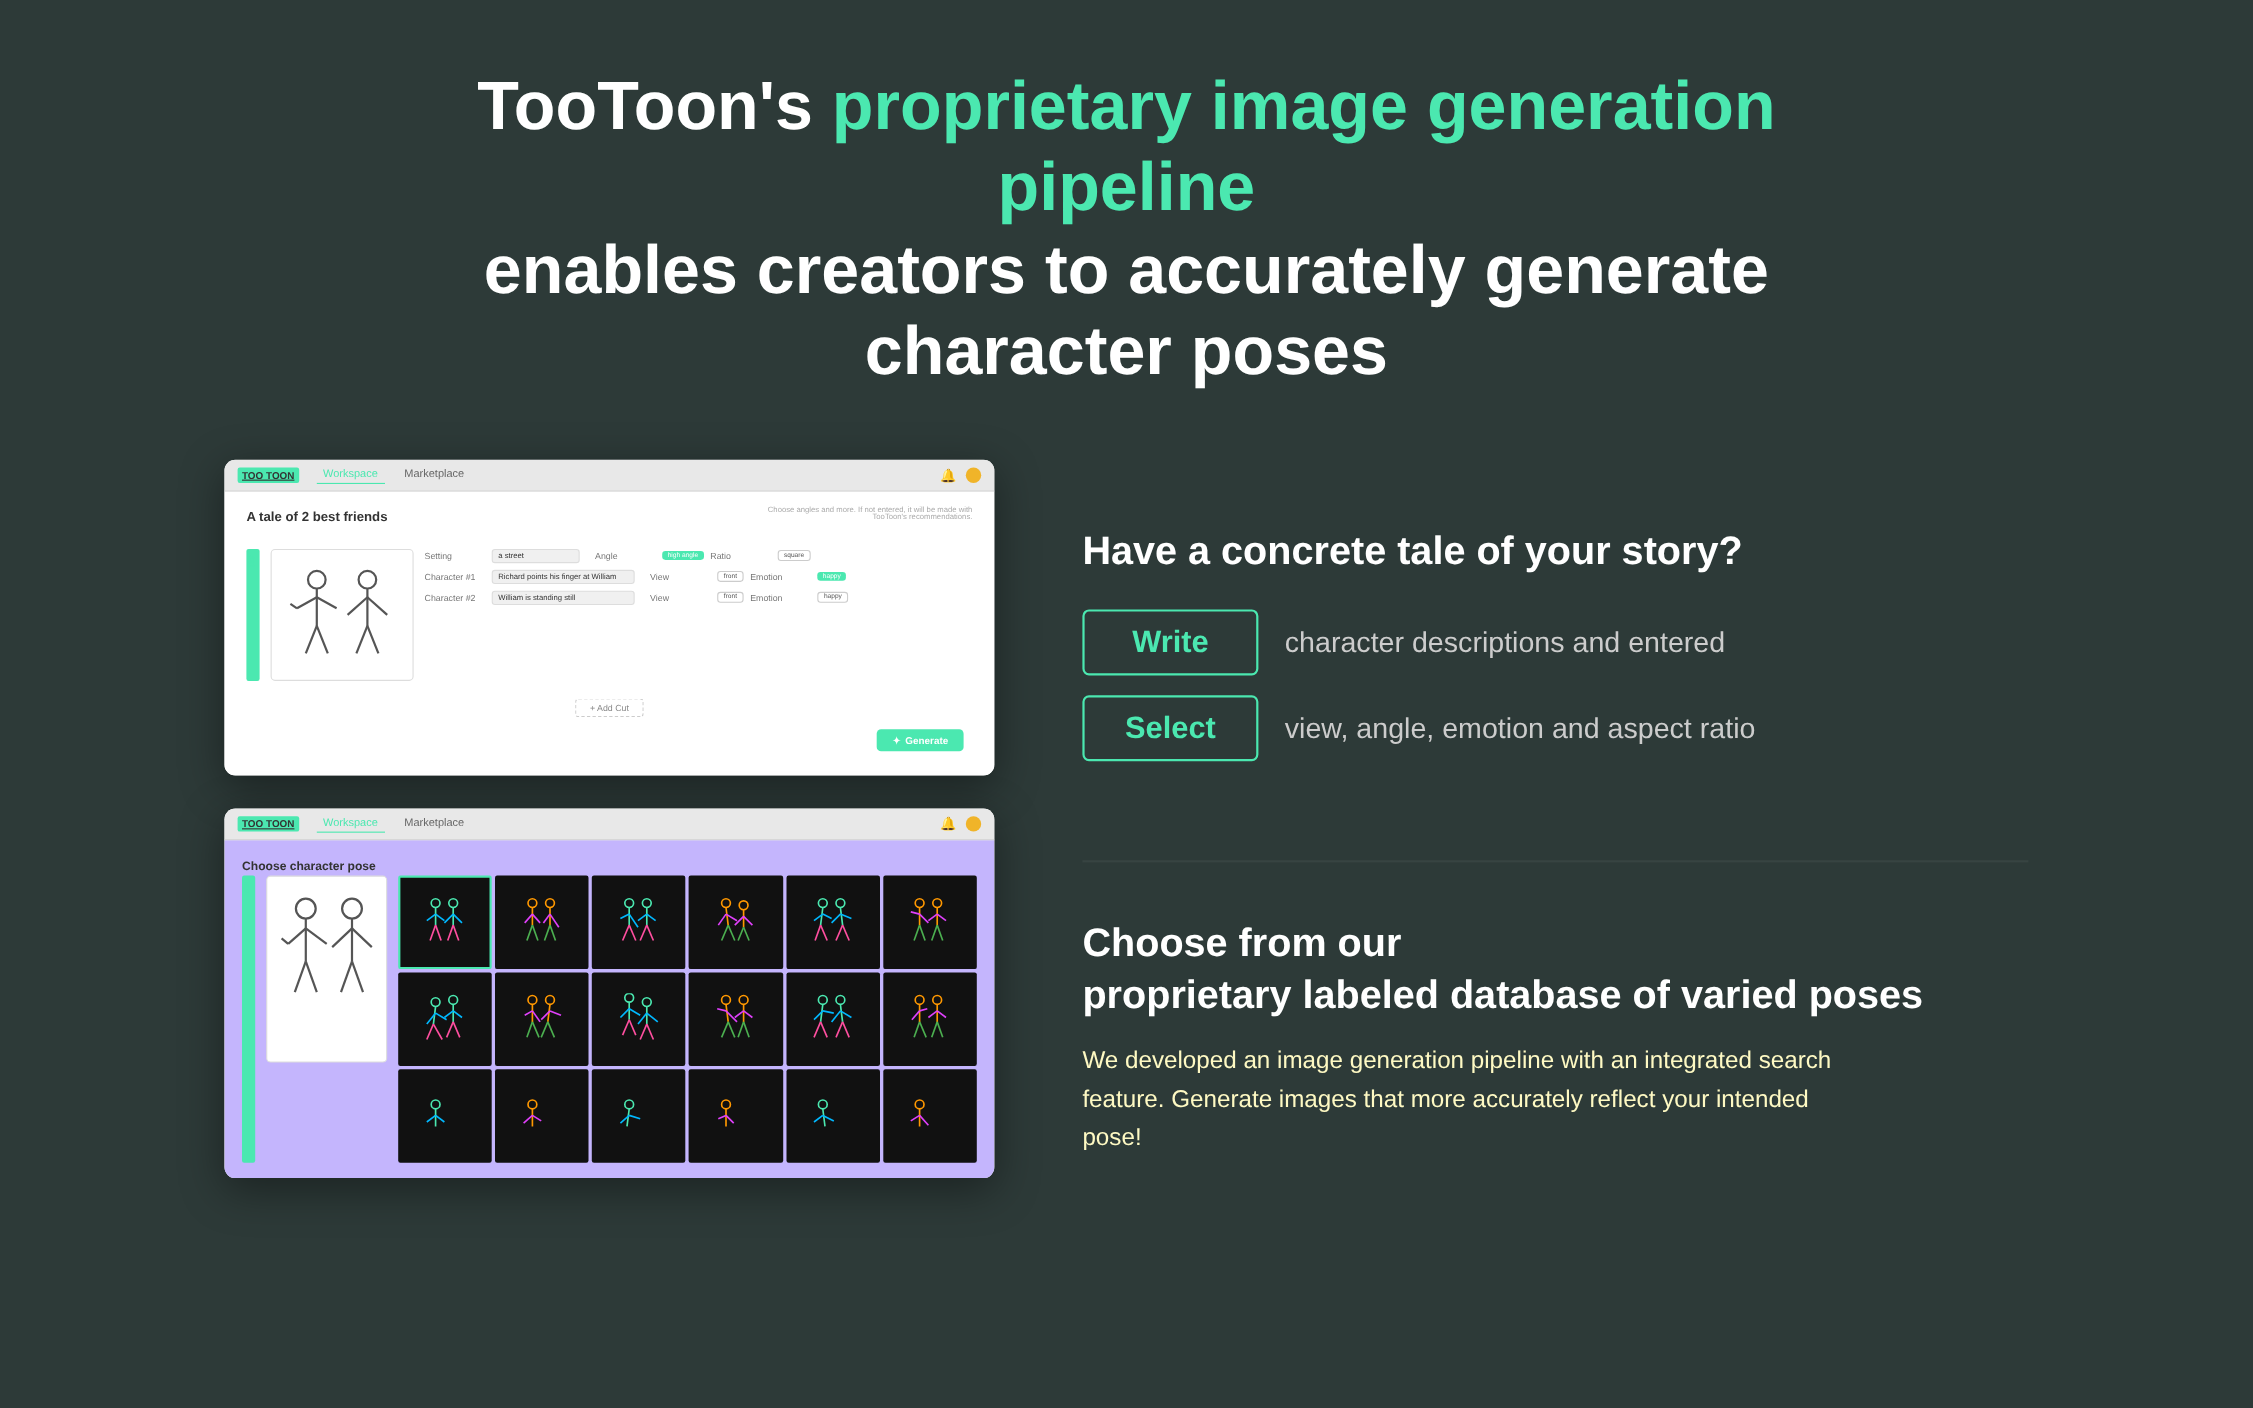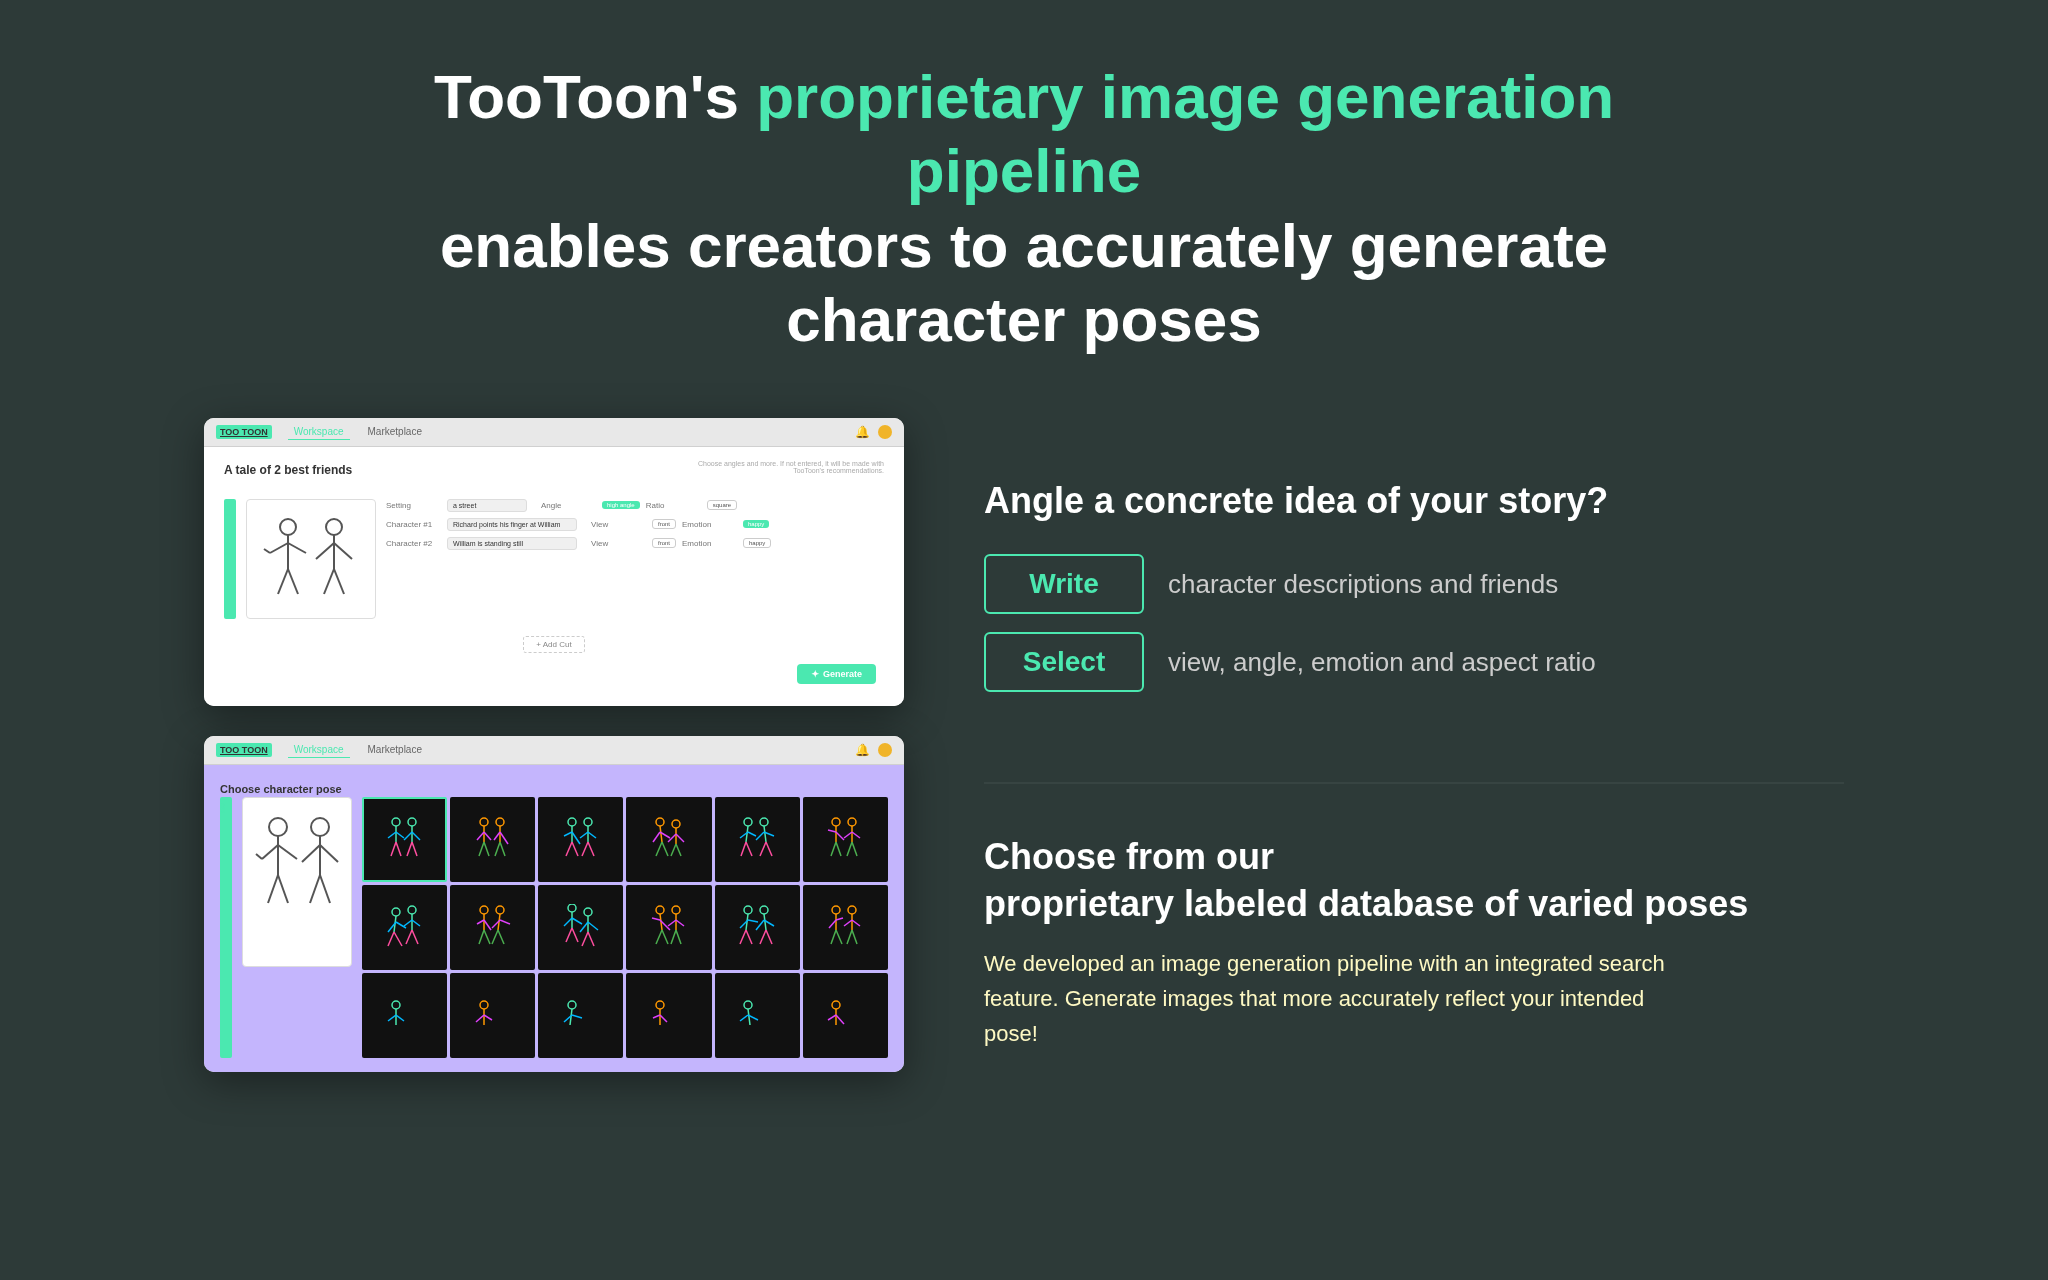--- a/index.html
+++ b/index.html
@@ -771,25 +771,25 @@
             </div>
           </div>
         </div>
       </div>
     </div>
   </div>
 
   <div class="info-col">
 
     <div class="section-top">
-      <h2 class="section-heading">Angle a concrete idea of your story?</h2>
+      <h2 class="section-heading">Have a concrete tale of your story?</h2>
       <div class="feature-list">
         <div class="feature-item">
           <span class="feature-badge">Write</span>
-          <span class="feature-desc">character descriptions and friends</span>
+          <span class="feature-desc">character descriptions and entered</span>
         </div>
         <div class="feature-item">
           <span class="feature-badge">Select</span>
           <span class="feature-desc">view, angle, emotion and aspect ratio</span>
         </div>
       </div>
     </div>
 
     <div class="divider-line"></div>
 

